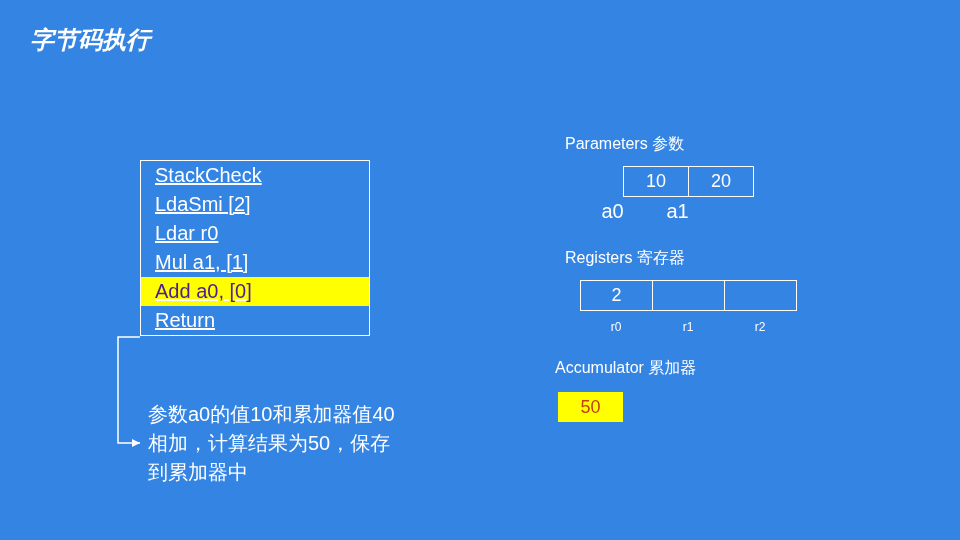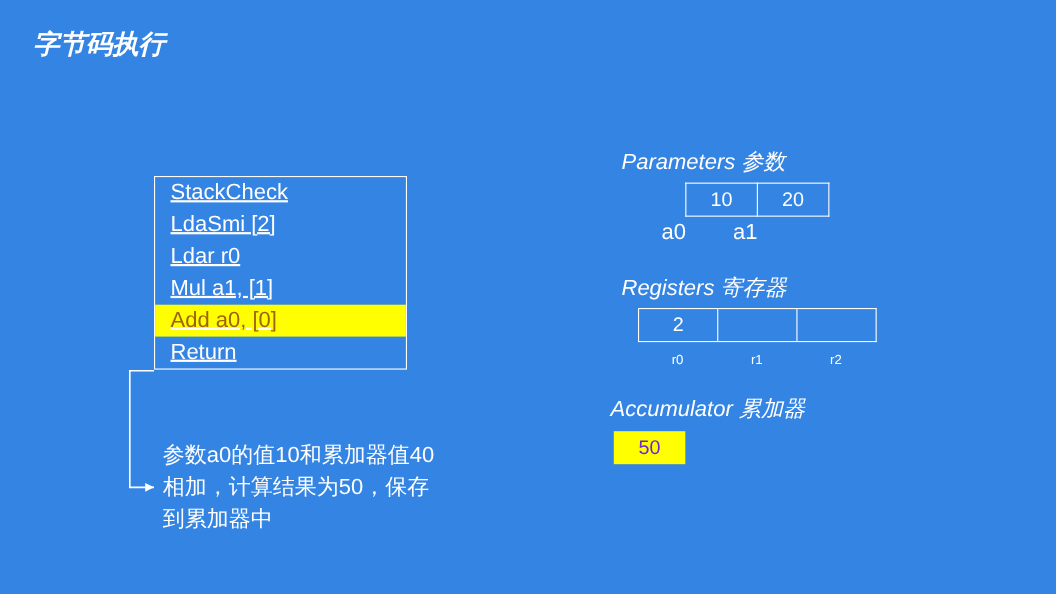--- a/index.html
+++ b/index.html
@@ -28,43 +28,42 @@
     border: 1.5px solid #fff;
     font-size: 20px;
     line-height: 1.45;
     text-decoration: underline;
   }
   .instr {
     padding: 0 14px;
   }
   .instr.highlight {
     background: #ffff00;
-    color: #a16207;
+    color: #4c1d95;
   }
   .callout {
     position: absolute;
     top: 400px;
     left: 148px;
     width: 250px;
     font-size: 20px;
     line-height: 1.45;
   }
   .connector {
     position: absolute;
     left: 110px;
     top: 337px;
     width: 30px;
     height: 113px;
   }
   .connector svg { overflow: visible; }
 
   .section-label {
     position: absolute;
-    font-size: 20px;
-    font-style: italic;
+    font-size: 16px;
   }
   .param-table {
     position: absolute;
     border-collapse: collapse;
   }
   .param-table td {
     border: 1.5px solid #fff;
     width: 65px;
     height: 30px;
     text-align: center;
@@ -99,21 +98,21 @@
   .reg-names span {
     width: 72px;
     text-align: center;
     font-size: 12px;
   }
   .acc-box {
     position: absolute;
     width: 65px;
     height: 30px;
     background: #ffff00;
-    color: #6d28d9;
+    color: #c2410c;
     display: flex;
     align-items: center;
     justify-content: center;
     font-size: 18px;
   }
 </style>
 </head>
 <body>
 
 <div class="title">字节码执行</div>

